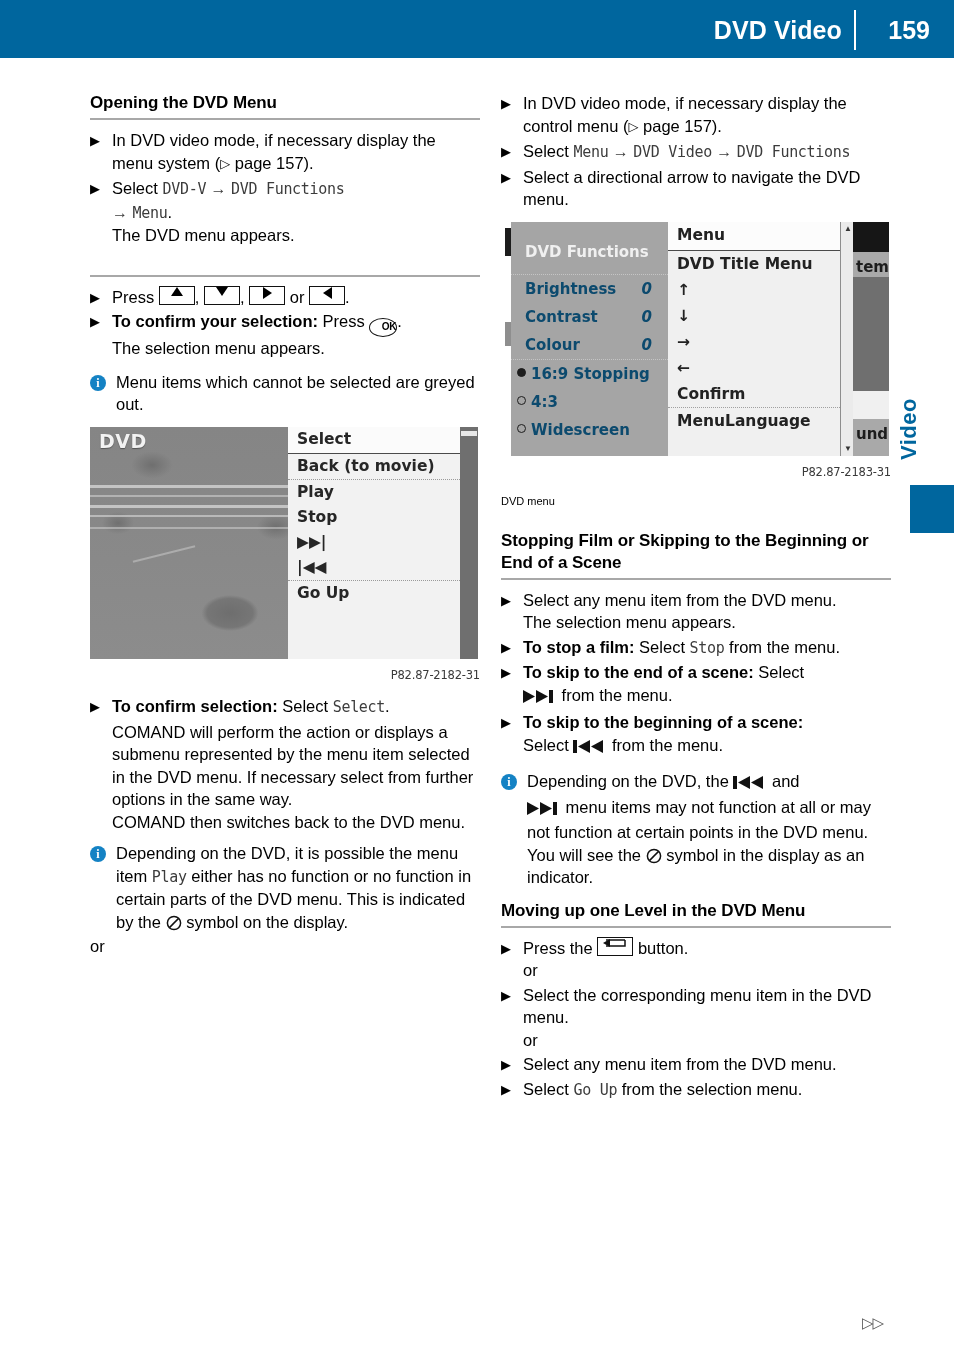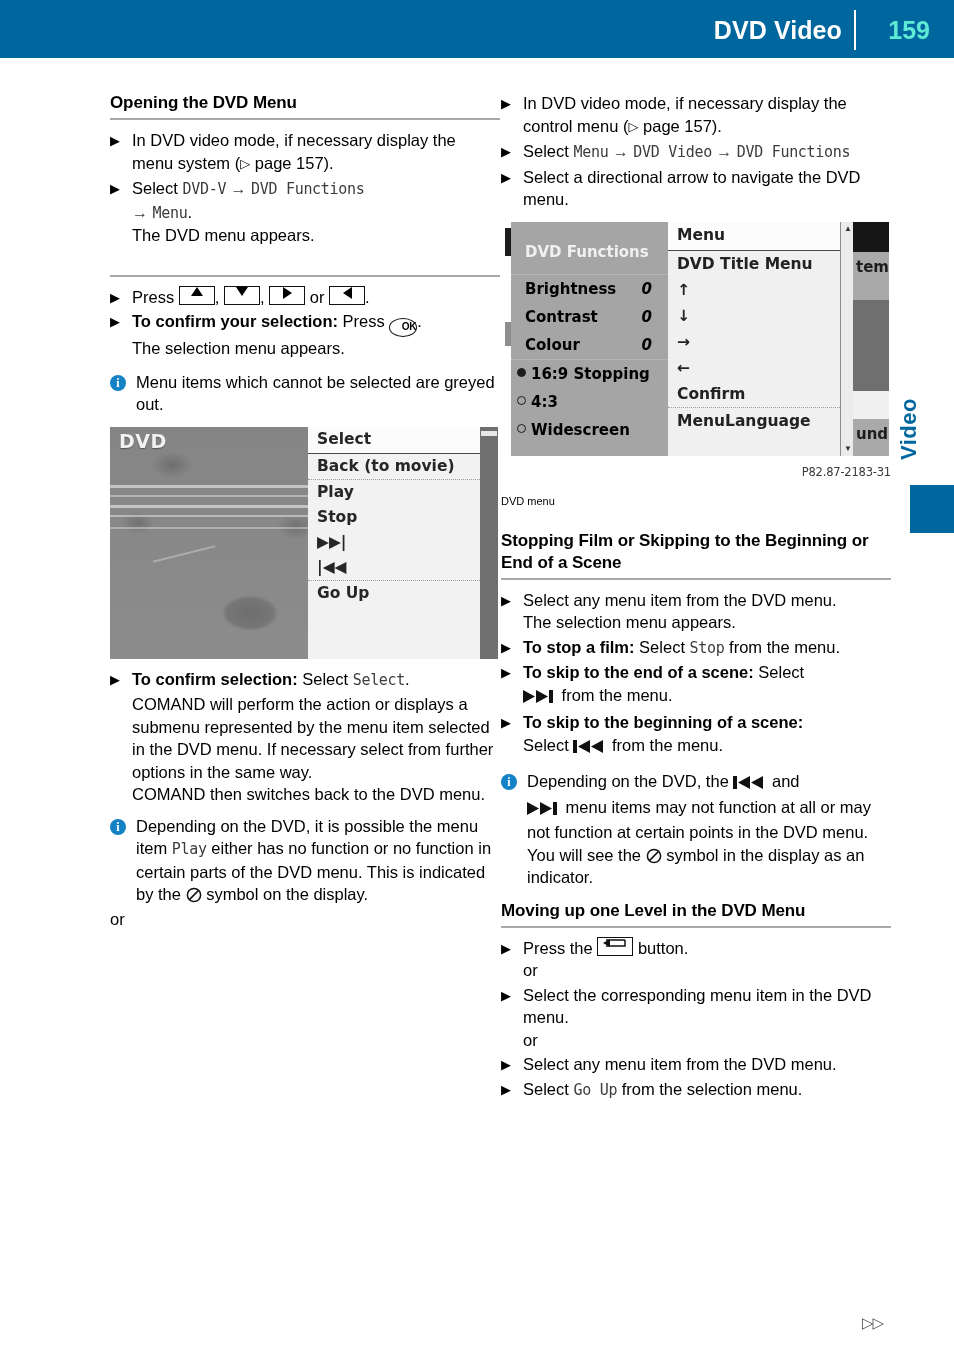--- a/index.html
+++ b/index.html
@@ -40,21 +40,21 @@
     width: 2px;
     height: 40px;
     background: #ffffff;
   }
   .header-page {
     position: absolute;
     right: 24px;
     top: 16px;
     font-size: 25px;
     font-weight: bold;
-    color: #5eead4;
+    color: #ffffff;
     text-align: right;
   }
 
   
   .side-tab-label {
     position: absolute;
     left: 896px;
     top: 398px;
     font-size: 22px;
     font-weight: bold;
@@ -73,21 +73,21 @@
   }
 
   
   .col {
     position: absolute;
     top: 92px;
     width: 390px;
     font-size: 16.5px;
     line-height: 22.5px;
   }
-  .col-left  { left: 90px; margin-left: 20px; }
+  .col-left  { left: 90px; }
   .col-right { left: 501px; }
 
   
   h2.sec {
     font-size: 17px;
     font-weight: bold;
     margin: 0 0 4px 0;
     padding: 0;
     line-height: 22px;
     letter-spacing: -0.1px;
@@ -317,21 +317,21 @@
     left: 10px; top: 0;
     width: 157px;
     height: 234px;
     background: #a5a5a5;
   }
   #fig2-funcpanel .row {
     height: 28px;
     line-height: 28px;
     font-size: 15px;
     font-weight: bold;
-    color: #000000;
+    color: #0c4a6e;
     font-family: "DejaVu Sans", sans-serif;
     padding-left: 14px;
     position: relative;
     white-space: nowrap;
   }
   #fig2-funcpanel .row.hdr {
     color: #f0f0f0;
     padding-top: 16px;
     height: 36px;
     line-height: 28px;
@@ -400,21 +400,21 @@
     left: 352px; top: 0;
     width: 36px; height: 234px;
     background: #6f6f6f;
   }
   #fig2-right .blk-dark {
     position: absolute; left: 0; top: 0;
     width: 36px; height: 30px; background: #161616;
   }
   #fig2-right .blk-item {
     position: absolute; left: 0; top: 30px;
-    width: 36px; height: 48px; background: #a9a9a9;
+    width: 36px; height: 25px; background: #a9a9a9;
     font-size: 15px; font-weight: bold; color: #1d1d1d;
     line-height: 30px; padding-left: 3px;
     font-family: "DejaVu Sans", sans-serif;
   }
   #fig2-right .blk-white {
     position: absolute; left: 0; top: 169px;
     width: 36px; height: 28px; background: #f0f0f0;
   }
   #fig2-right .blk-und {
     position: absolute; left: 0; top: 197px;
@@ -516,20 +516,21 @@
         <div class="mi">Play</div>
         <div class="mi">Stop</div>
         <div class="mi">▶▶|</div>
         <div class="mi dotted">|◀◀</div>
         <div class="mi">Go Up</div>
       </div>
       <div id="fig1-scroll">
         <div class="thumb"></div>
       </div>
     </div>
+    <div class="fig-caption-code">P82.87-2182-31</div>
   </div>
 
   <div class="gap-sm"></div>
 
   <div class="step">
     <span class="bullet">▶</span>
     <b>To confirm selection:</b><span> Select </span><span class="mono">Select</span><span>.</span>
   </div>
   <div class="cont">COMAND will perform the action or displays a submenu represented by the menu item selected in the DVD menu. If necessary select from further options in the same way.</div>
   <div class="cont">COMAND then switches back to the DVD menu.</div>

